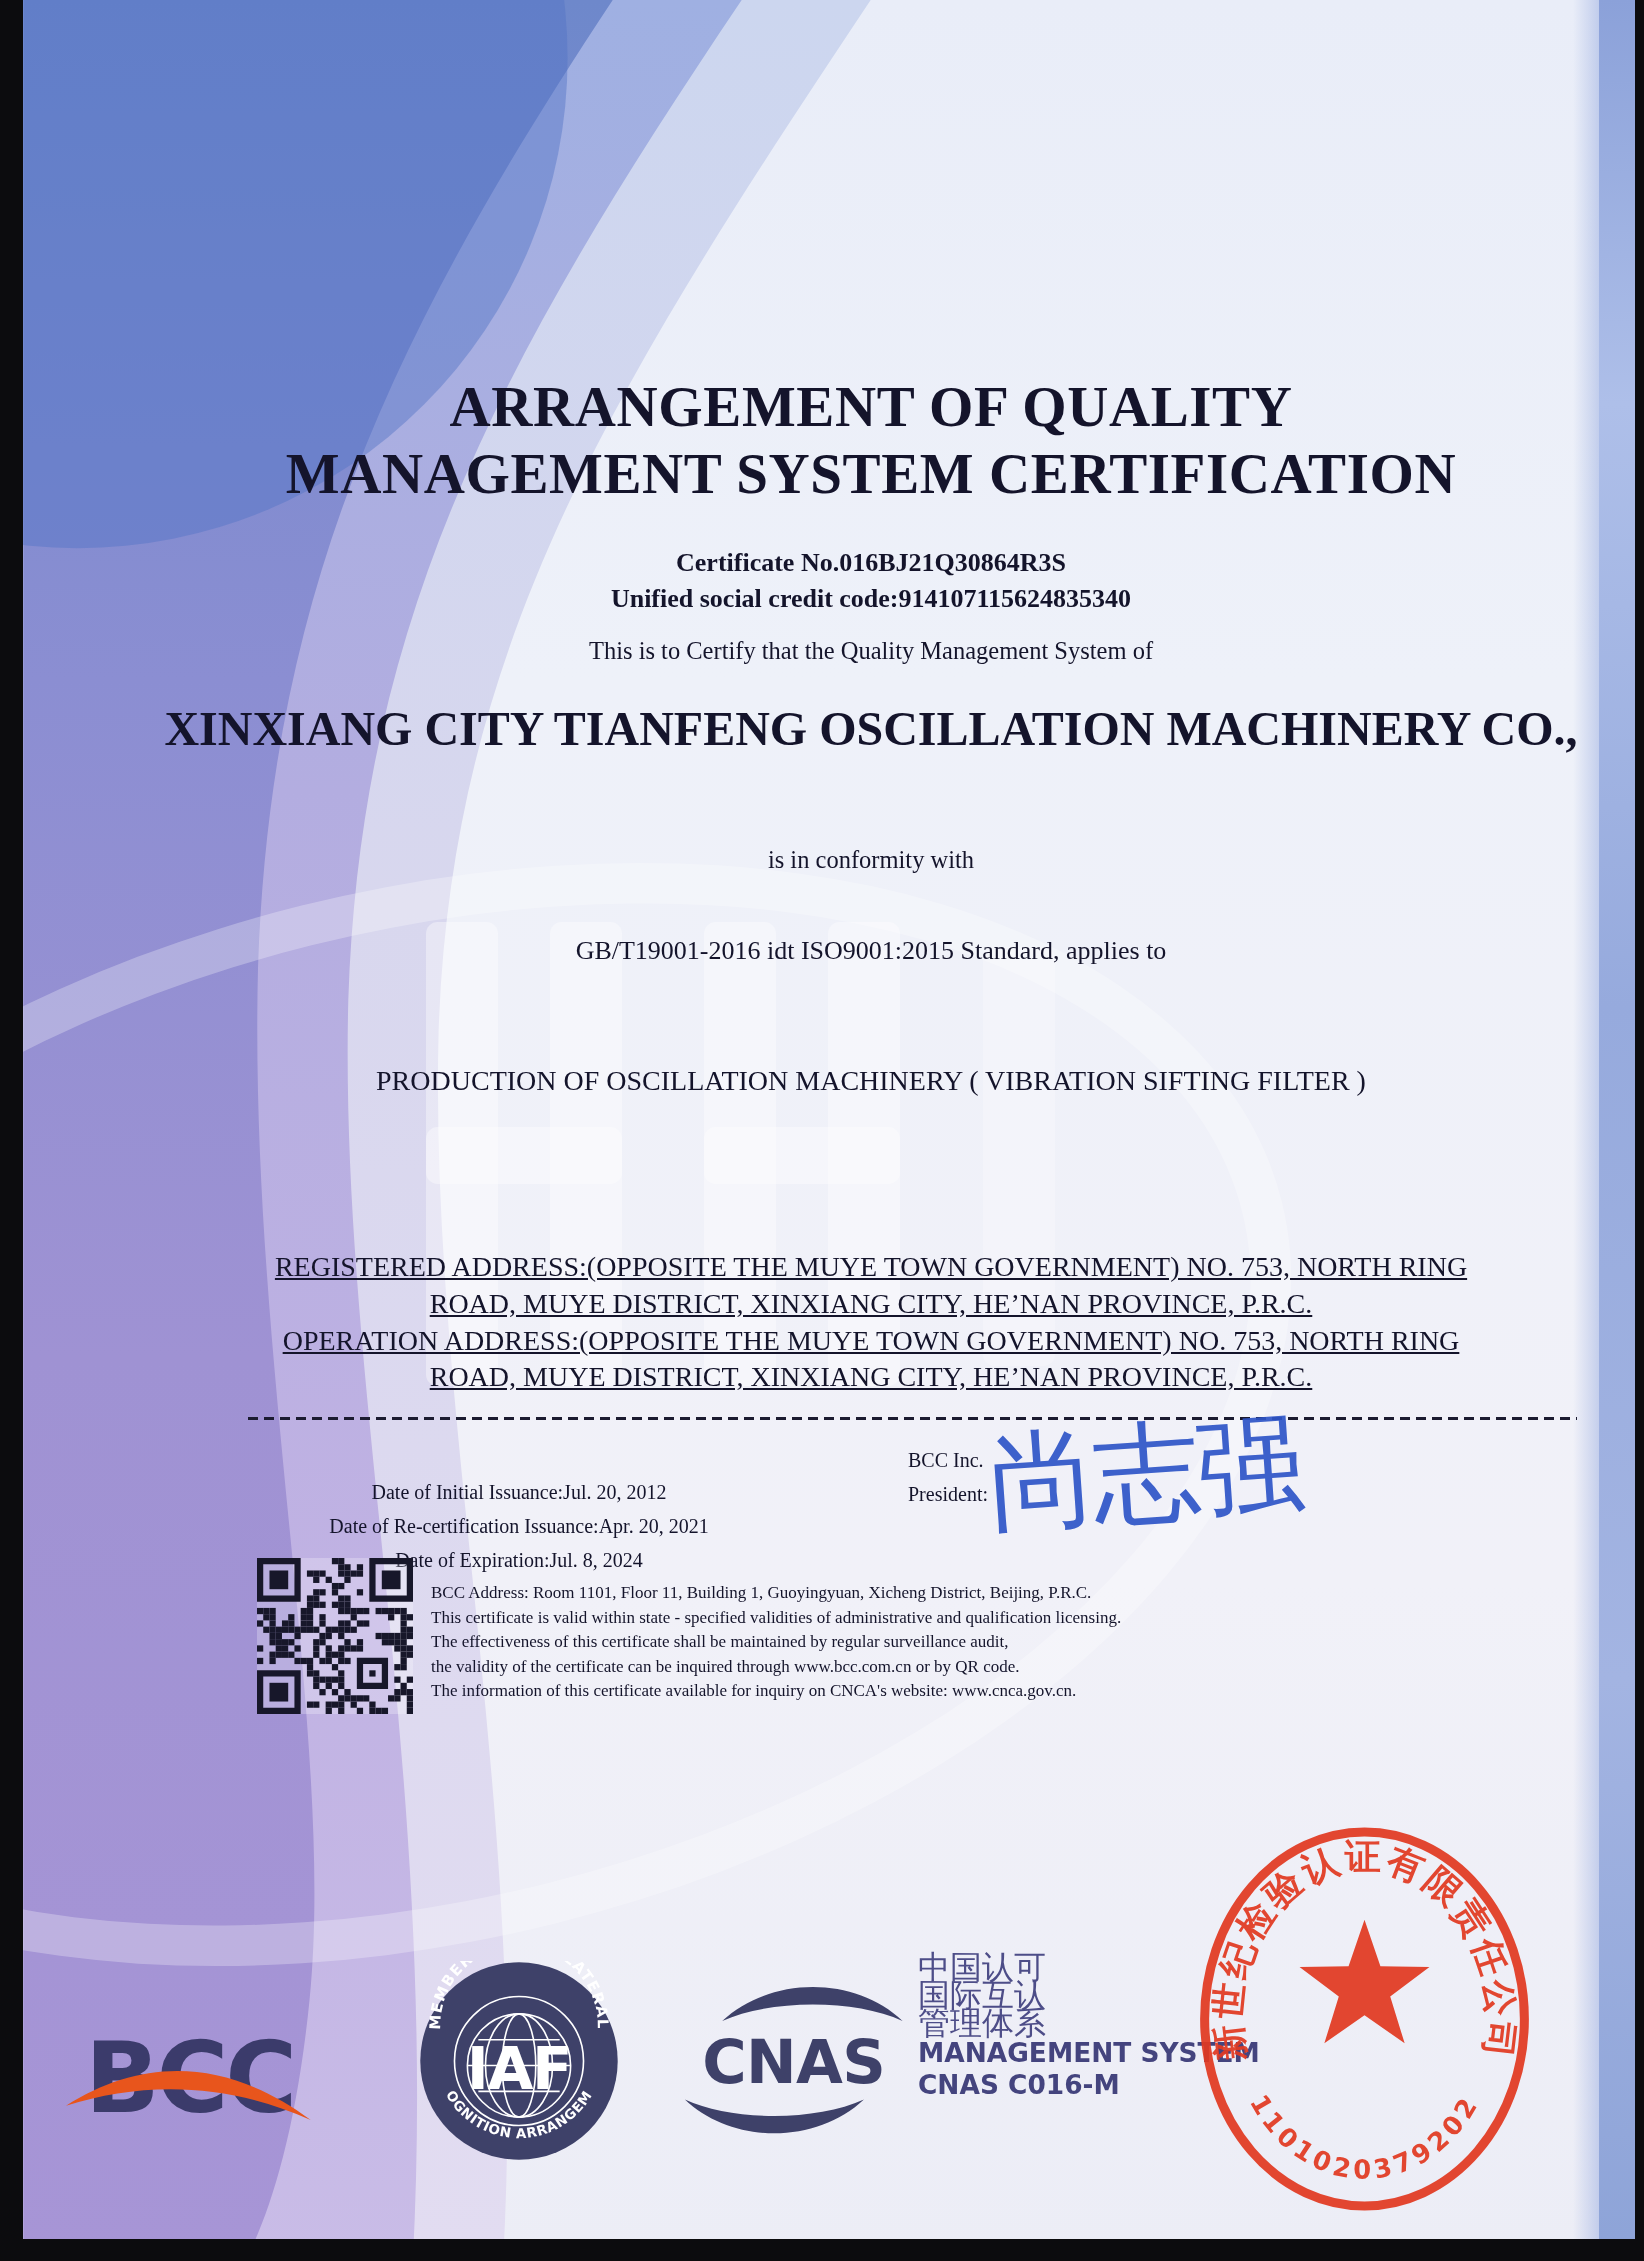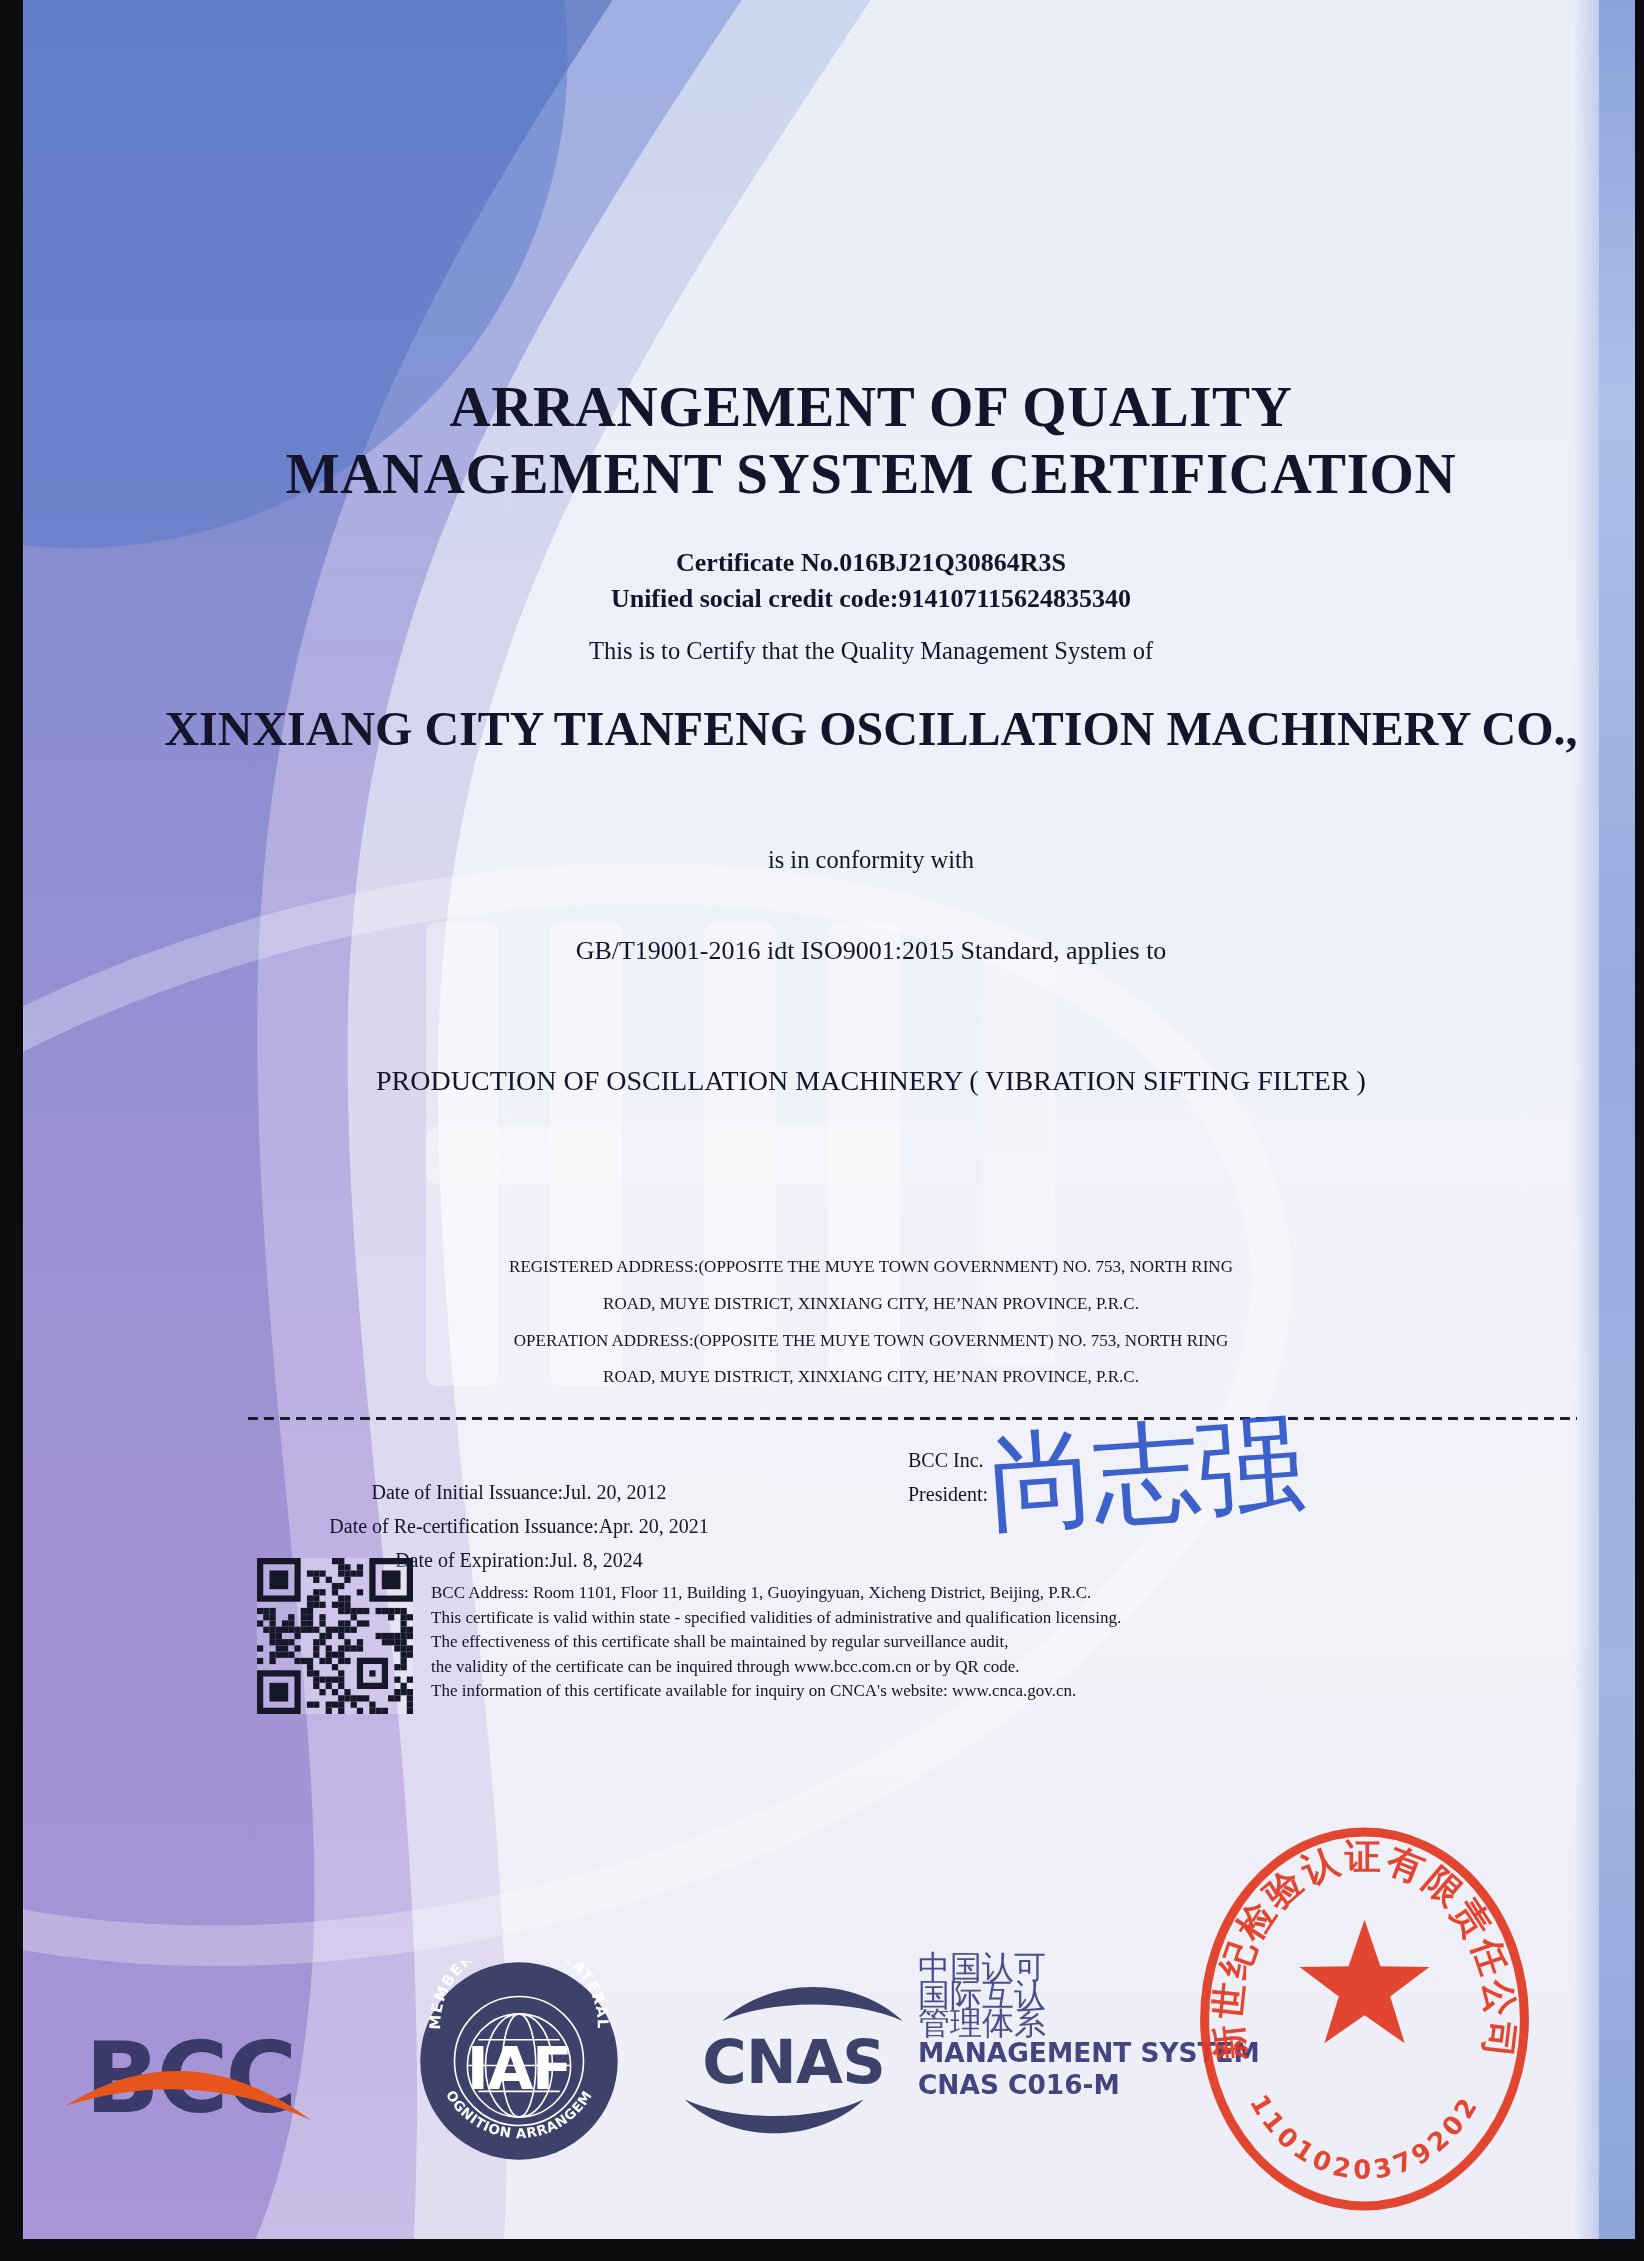--- a/index.html
+++ b/index.html
@@ -21,21 +21,21 @@
   .wm-swoosh{border:41px solid rgba(255,255,255,.28);border-radius:50%;}
   
   .cline{position:absolute;left:97px;width:1548px;text-align:center;}
   .title{font-size:57px;font-weight:bold;line-height:67px;letter-spacing:0.6px;}
   .certno{font-size:26px;font-weight:bold;line-height:36px;}
   .intro{font-size:24.5px;}
   .company{font-size:48px;font-weight:bold;line-height:57px;}
   .conform{font-size:24.5px;}
   .standard{font-size:26px;}
   .scope{font-size:28px;}
-  .addr{font-size:17px;line-height:37px;}
+  .addr{font-size:28px;line-height:37px;text-decoration:underline;}
   .dashline{left:248px;top:1417px;width:1329px;height:3.2px;
       background:repeating-linear-gradient(90deg,#1b1b30 0 9.7px,rgba(0,0,0,0) 9.7px 16px);}
   .dates{left:219px;top:1443px;width:600px;text-align:center;font-size:20px;line-height:34px;margin-top:32px;}
   .issuer{left:908px;top:1443px;width:258px;font-size:20px;line-height:34px;text-align:left;}
   .sig{left:988px;top:1400px;width:361px;font-size:108px;color:#2e55c8;
        font-family:"DejaVu Sans","Liberation Sans",sans-serif;
        transform:rotate(-4deg);letter-spacing:-3.9px;opacity:.92;}
   .notes{left:431px;top:1581px;width:761px;font-size:17px;line-height:24.5px;text-align:left;}
   
   .bcc-wrap{left:70px;top:2023px;width:239px;height:123px;}

